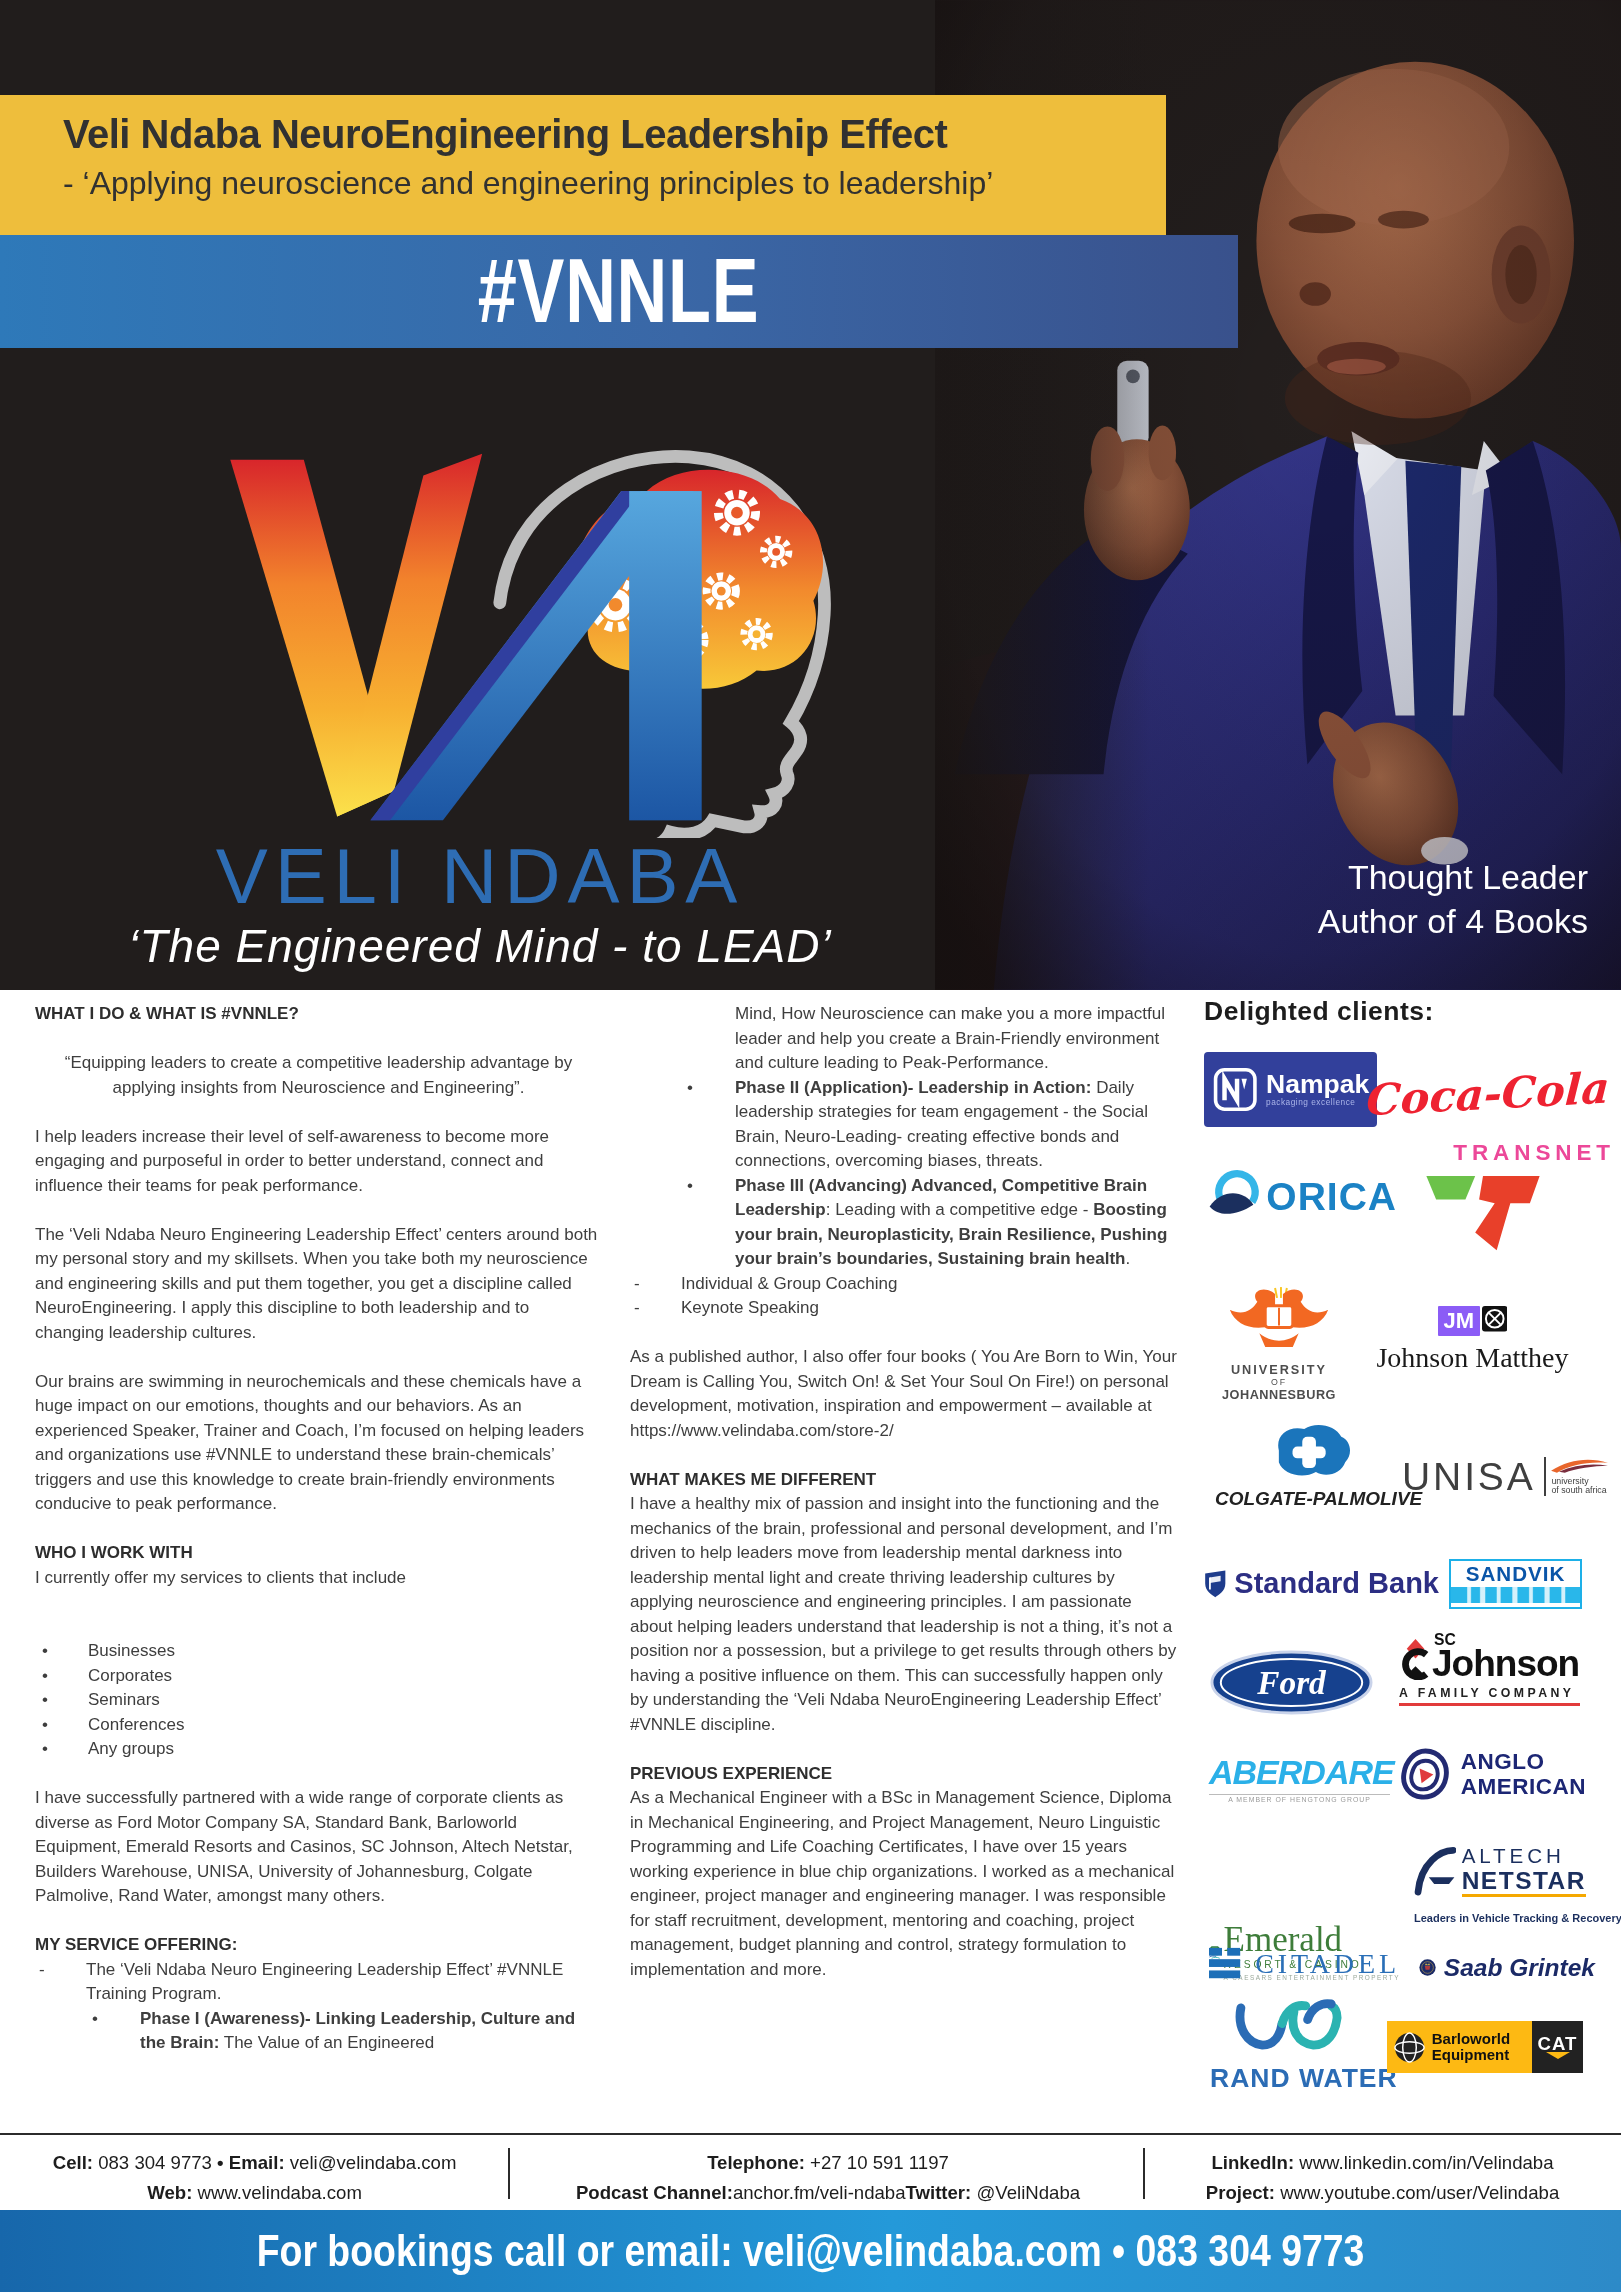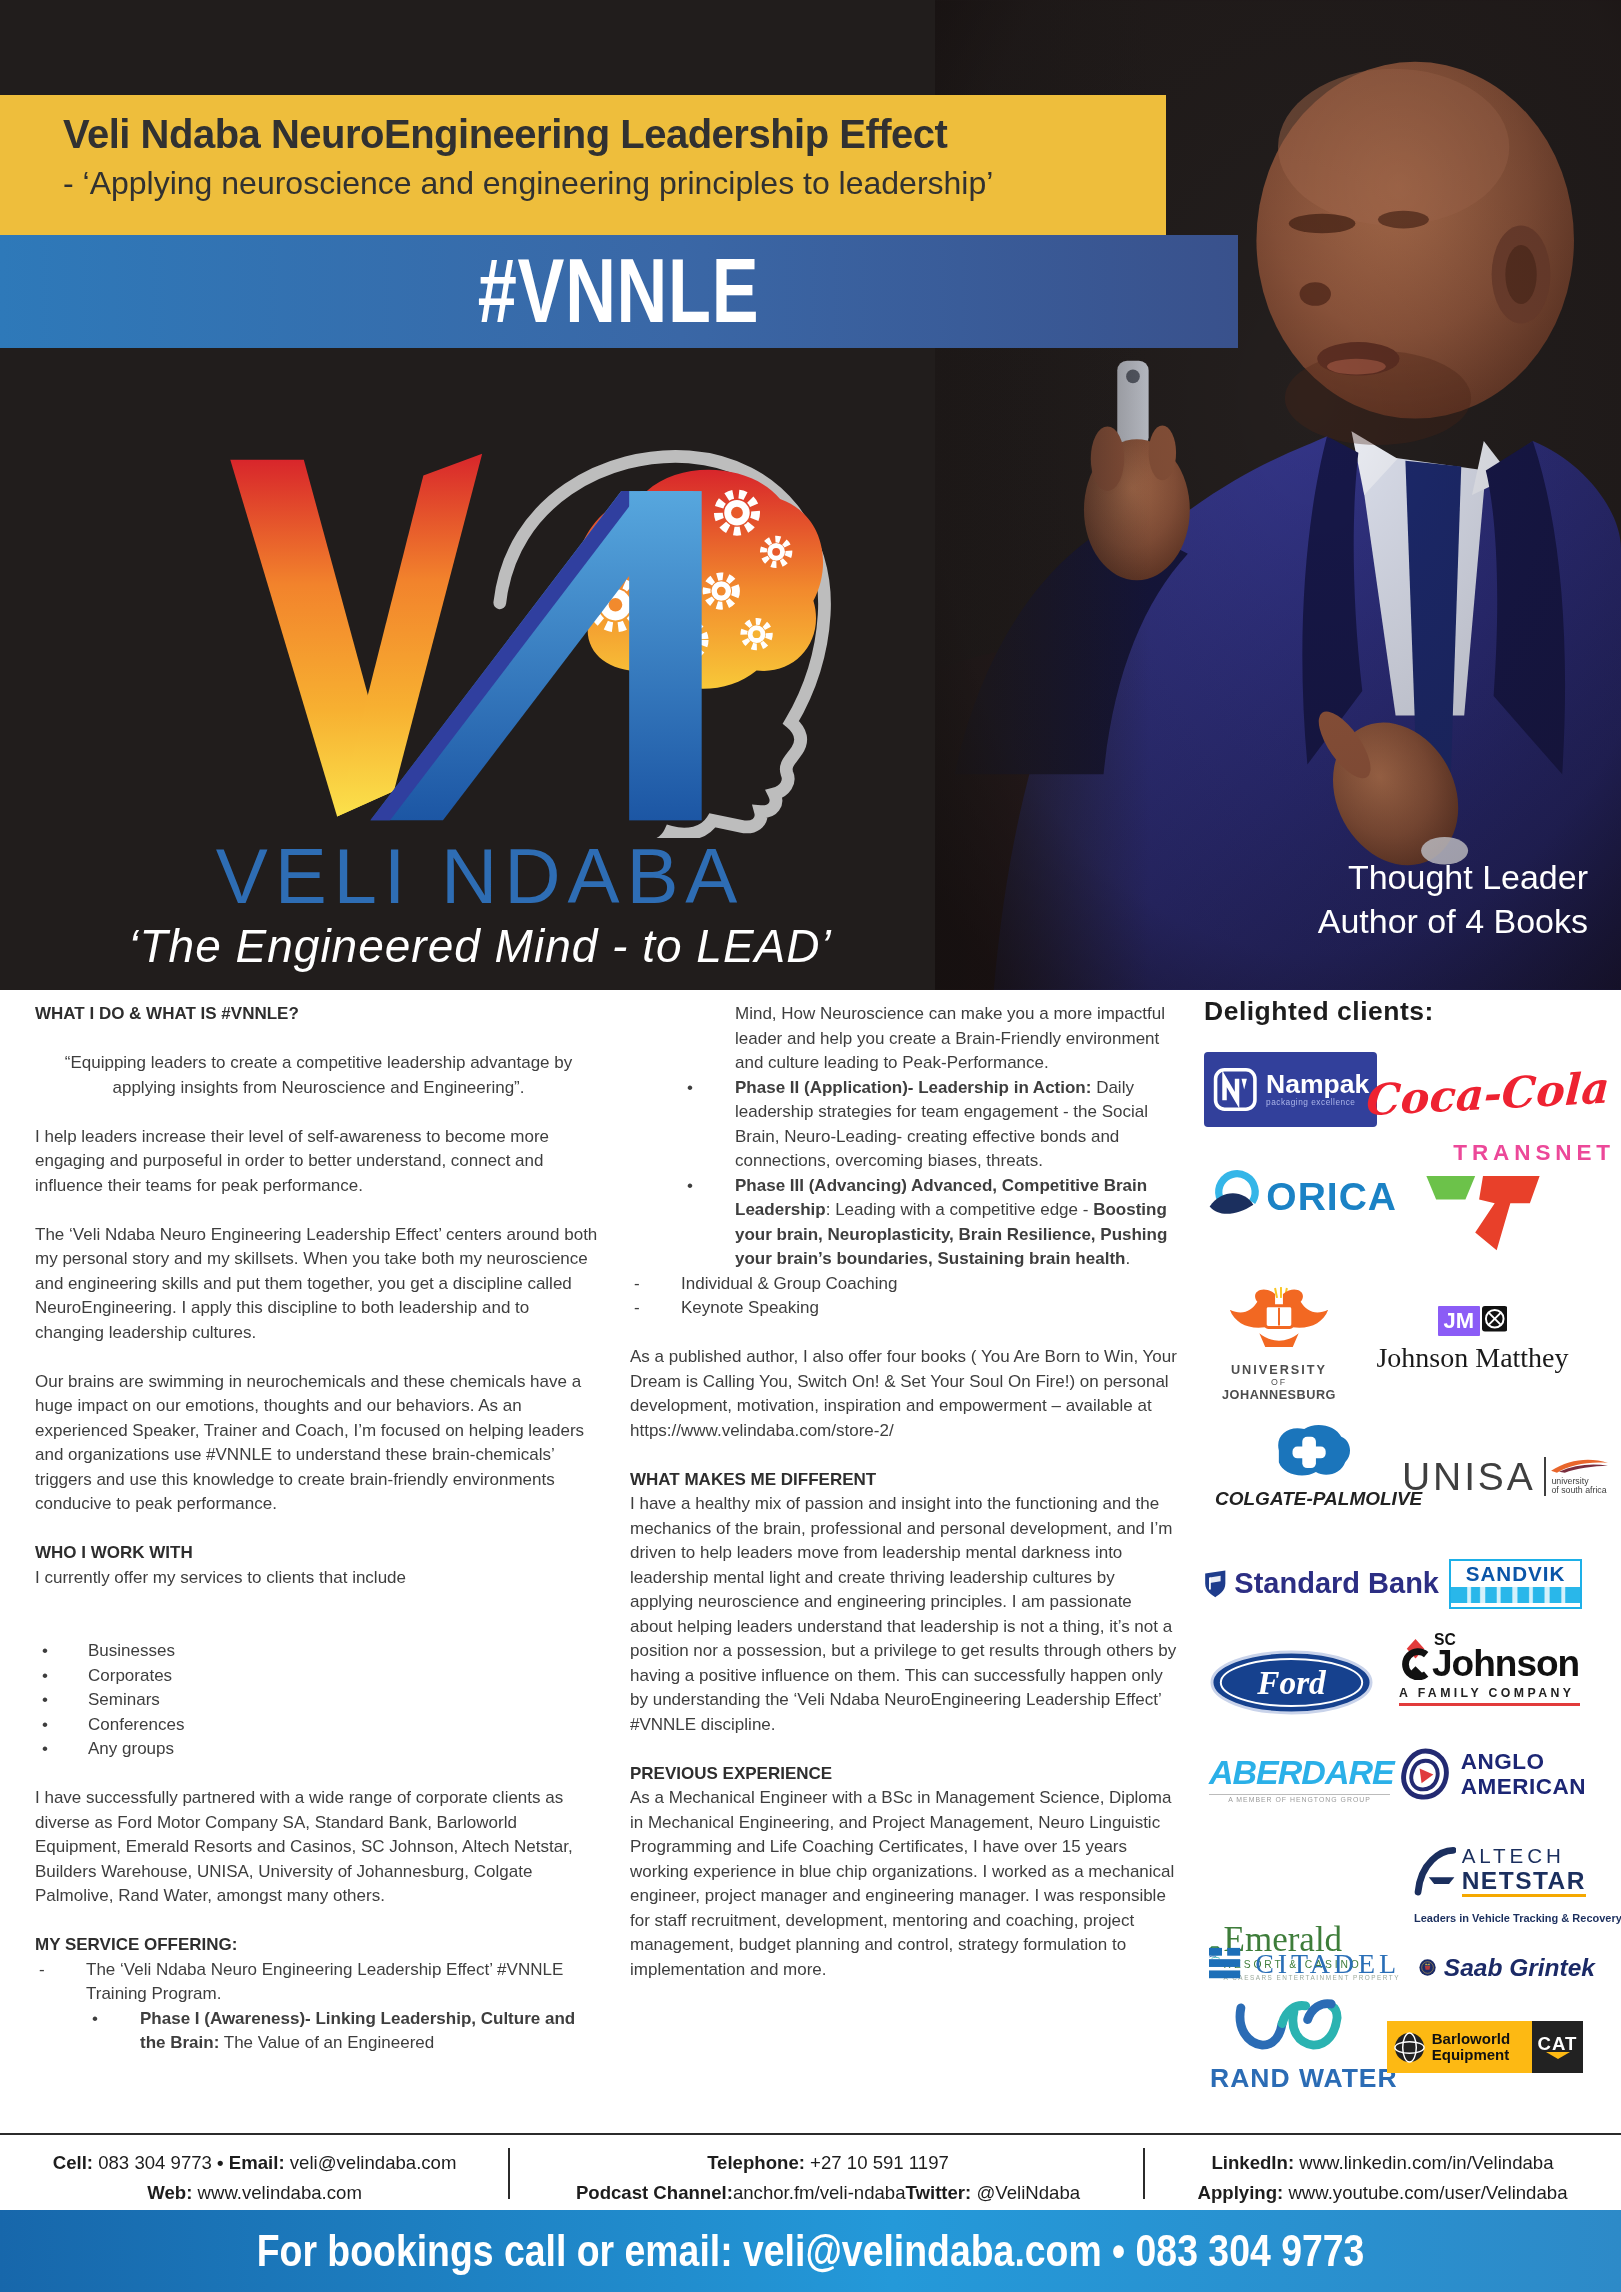--- a/index.html
+++ b/index.html
@@ -559,21 +559,21 @@
       <span>@VeliNdaba</span>
     </div>
   </div>
 
   <div class="fsec" style="left:1157px;width:451px;">
     <div>
       <span class="b">LinkedIn:</span>
       <span>www.linkedin.com/in/Velindaba</span>
     </div>
     <div>
-      <span class="b">Applying:</span>
+      <span class="b">Project:</span>
       <span>www.youtube.com/user/Velindaba</span>
     </div>
   </div>
 
   <div class="banner">
     <div class="bt">For bookings call or email: veli@velindaba.com • 083 304 9773</div>
   </div>
 
 </div>
 

